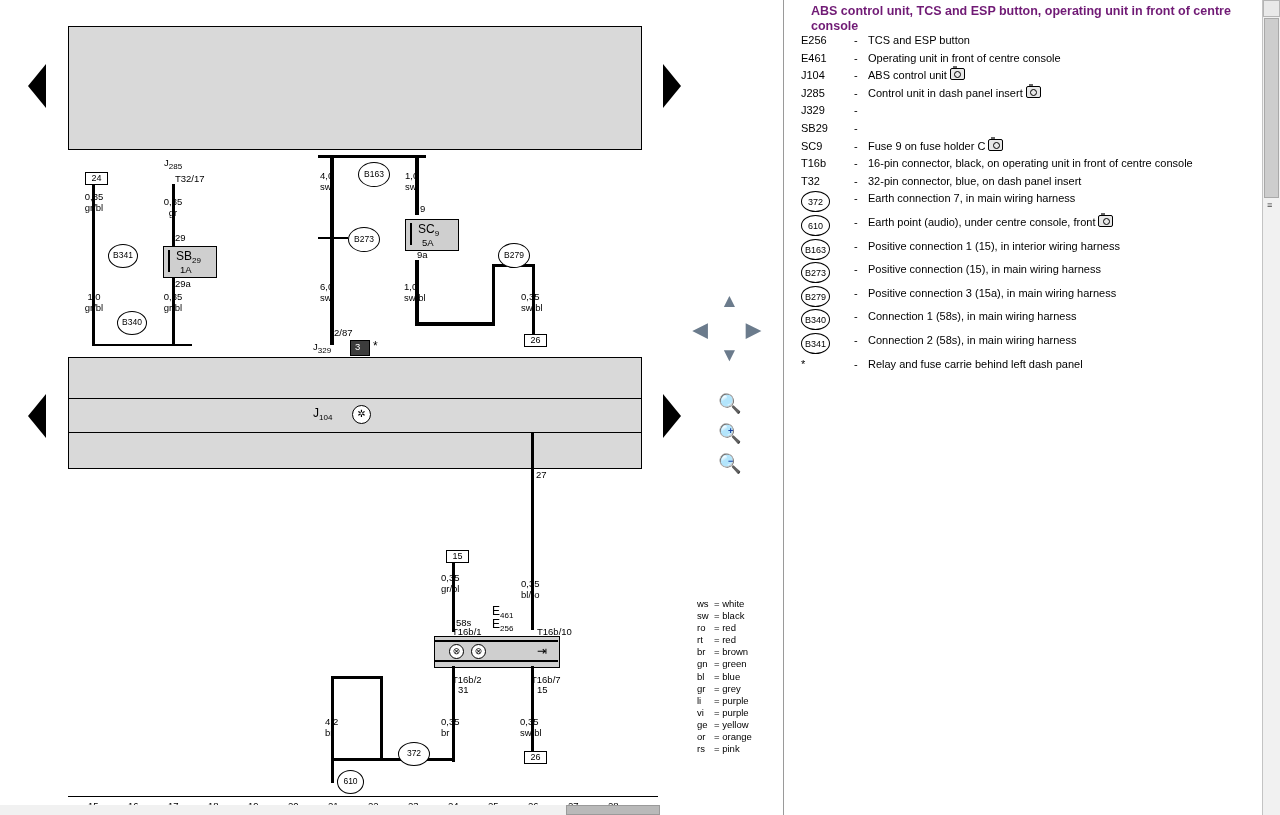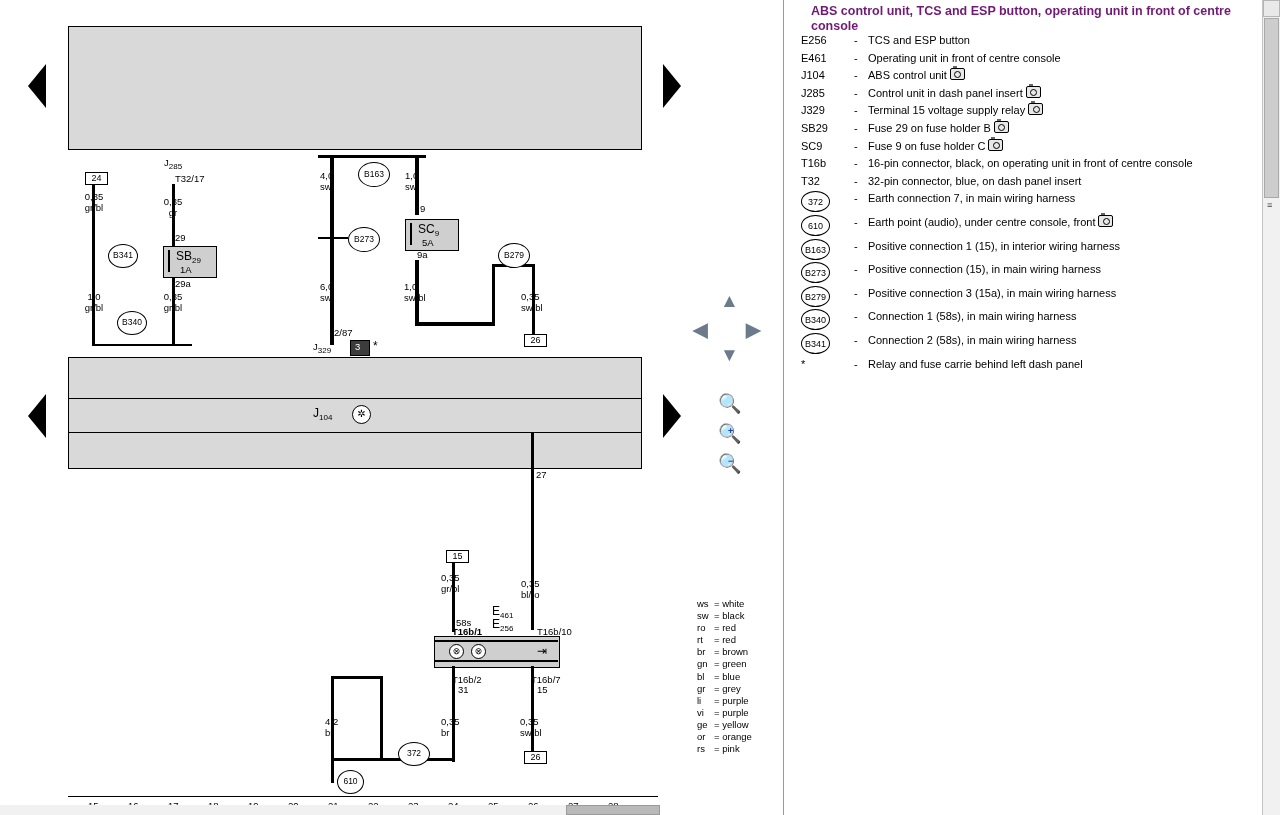--- a/index.html
+++ b/index.html
@@ -141,21 +141,21 @@
     <div class="wire" style="left:531px;top:432px;width:3px;height:198px;"></div>
     <div class="lbl" style="left:536px;top:469px;">27</div>
     <div class="lbl" style="left:521px;top:578px;">0,35
 bl/ro</div>
 
     <div class="box-num" style="left:446px;top:550px;width:17px;">15</div>
     <div class="wire" style="left:452px;top:562px;width:3px;height:70px;"></div>
     <div class="lbl" style="left:441px;top:572px;">0,35
 gr/bl</div>
     <div class="lbl" style="left:456px;top:617px;">58s</div>
-    <div class="lbl" style="left:452px;top:626px;font-weight:bold;">T16b/1</div>
+    <div class="lbl" style="left:452px;top:626px;">T16b/1</div>
     <div class="lbl" style="left:537px;top:626px;">T16b/10</div>
     <div class="bigid" style="left:492px;top:604px;">E<span class="sub">461</span></div>
     <div class="bigid" style="left:492px;top:617px;">E<span class="sub">256</span></div>
 
     <div class="comp" style="left:434px;top:636px;width:124px;height:30px;"></div>
     <div class="wire" style="left:434px;top:640px;width:124px;height:2px;"></div>
     <div class="wire" style="left:434px;top:660px;width:124px;height:2px;"></div>
     <div class="circ" style="left:449px;top:644px;width:13px;height:13px;line-height:12px;font-size:9px;">⊗</div>
     <div class="circ" style="left:471px;top:644px;width:13px;height:13px;line-height:12px;font-size:9px;">⊗</div>
     <div class="lbl" style="left:537px;top:646px;font-size:12px;">⇥</div>
@@ -254,26 +254,24 @@
           <span class="ltext"><span>ABS control unit</span><span class="cam"></span></span>
         </div>
       <div class="lrow">
           <span class="lkey">J285</span>
           <span class="ldash">-</span>
           <span class="ltext"><span>Control unit in dash panel insert</span><span class="cam"></span></span>
         </div>
       <div class="lrow">
           <span class="lkey">J329</span>
           <span class="ldash">-</span>
-          <span class="ltext"><span>Terminal 15 voltage supply relay</span><span class="cam"></span></span>
         </div>
       <div class="lrow">
           <span class="lkey">SB29</span>
           <span class="ldash">-</span>
-          <span class="ltext"><span>Fuse 29 on fuse holder B</span><span class="cam"></span></span>
         </div>
       <div class="lrow">
           <span class="lkey">SC9</span>
           <span class="ldash">-</span>
           <span class="ltext"><span>Fuse 9 on fuse holder C</span><span class="cam"></span></span>
         </div>
       <div class="lrow">
           <span class="lkey">T16b</span>
           <span class="ldash">-</span>
           <span class="ltext">16-pin connector, black, on operating unit in front of centre console</span>

